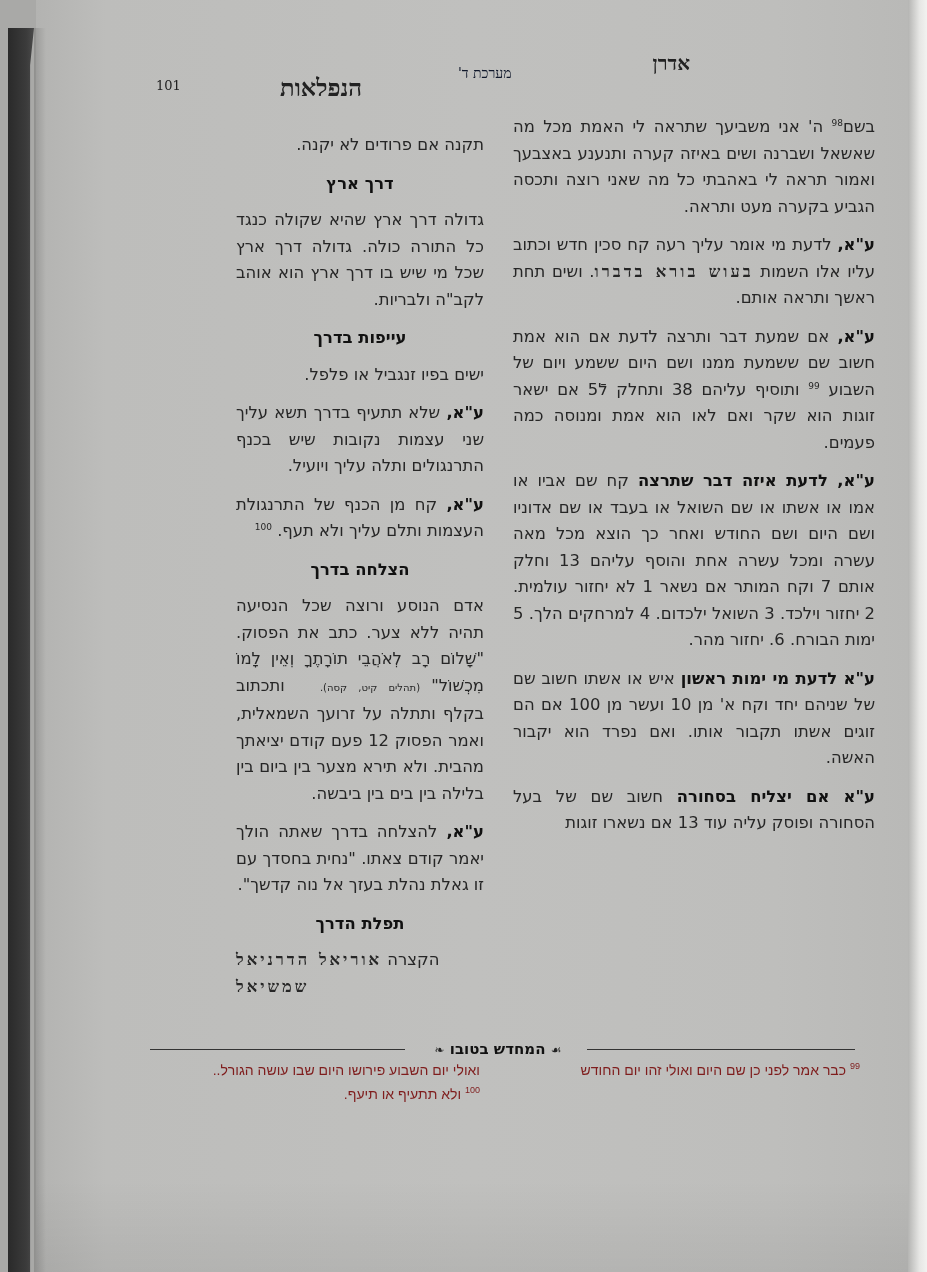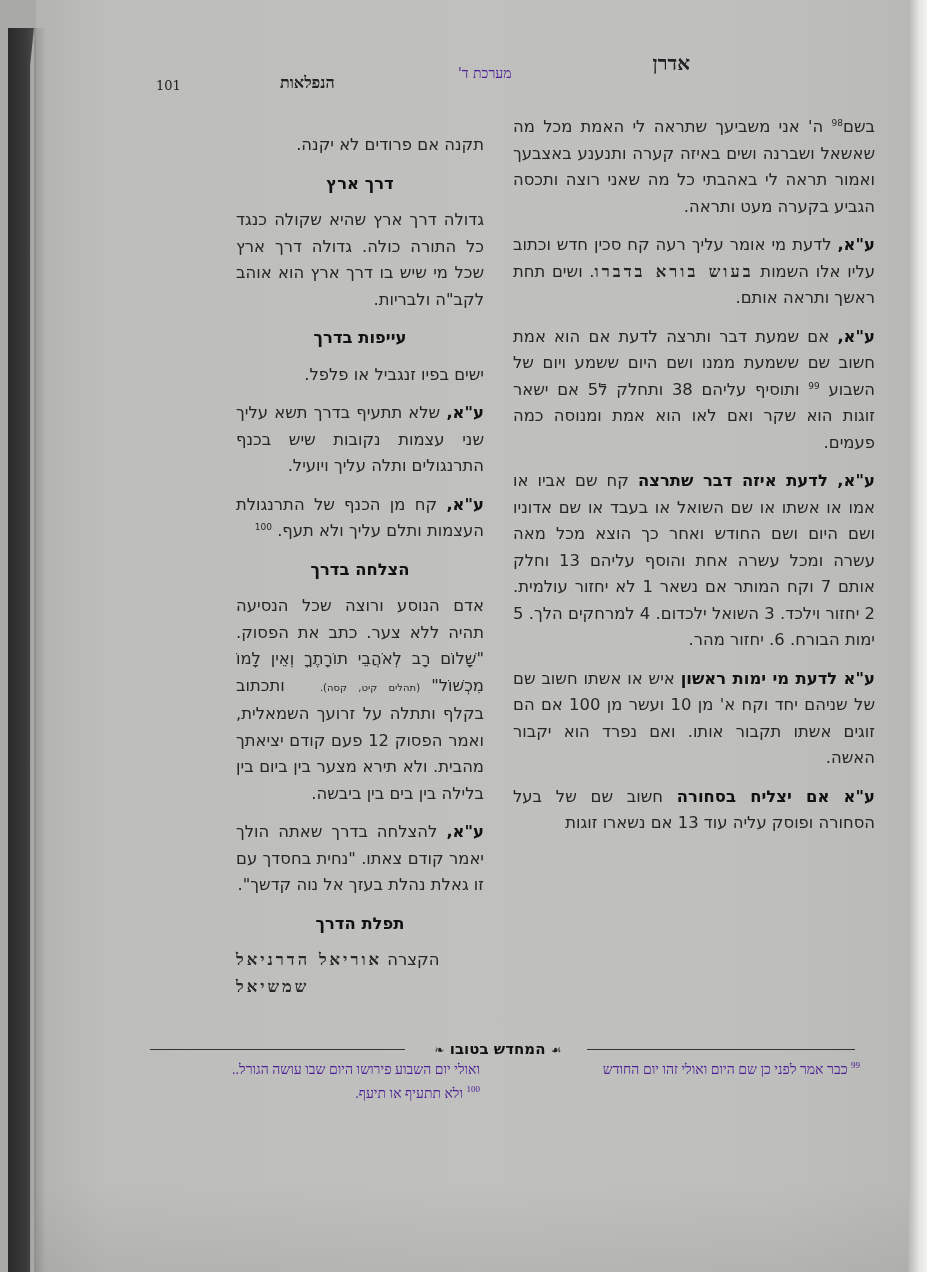--- a/index.html
+++ b/index.html
@@ -27,22 +27,22 @@
   }
   .right-edge {
     position:absolute; left:908px; top:0; width:19px; height:1272px;
     background:linear-gradient(90deg,#b5b5b3,#e6e6e4 60%,#f2f2f0);
   }
   .header {
     position:absolute; top:48px; left:140px; width:560px; height:50px;
     color:#222;
   }
   .h-page-num { position:absolute; left:16px; top:30px; font-size:13px; font-family:"DejaVu Serif", serif; }
-  .h-book { position:absolute; left:140px; top:25px; font-size:16px; font-weight:bold; direction:rtl; }
-  .h-section { position:absolute; left:318px; top:17px; font-size:14px; direction:rtl; color:#4c1d95; }
+  .h-book { position:absolute; left:140px; top:25px; font-size:24px; font-weight:bold; direction:rtl; }
+  .h-section { position:absolute; left:318px; top:17px; font-size:14px; direction:rtl; color:#0f172a; }
   .h-word { position:absolute; right:10px; top:3px; font-size:20px; direction:rtl; font-weight:bold; color:#222; }
 
   .col {
     position:absolute; direction:rtl; text-align:justify;
     font-family:"DejaVu Sans", sans-serif; font-size:16.4px; line-height:26.5px; color:#262626;
   }
   .col-right { left:513px; top:114px; width:362px; }
   .col-left { left:236px; top:132px; width:248px; }
   .para { margin:0 0 12px 0; }
   .b { font-weight:bold; color:#111; }
@@ -54,22 +54,22 @@
   .fn-rule-wrap { position:absolute; top:1040px; left:150px; width:705px; height:20px; }
   .fn-line { position:absolute; top:9px; height:1px; background:#333; }
   .fn-line.l { left:0; width:255px; }
   .fn-line.r { right:0; width:268px; }
   .fn-title {
     position:absolute; left:262px; top:0; width:172px; text-align:center;
     font-weight:bold; font-size:15px; direction:rtl; color:#111; font-family:"DejaVu Sans", sans-serif;
   }
   .fn-orn { font-size:12px; color:#222; }
   .fn {
-    position:absolute; direction:rtl; font-family:Liberation Serif, serif;
-    font-size:14px; line-height:24px; color:#4c1d95;
+    position:absolute; direction:rtl; font-family:Liberation Sans, sans-serif;
+    font-size:14px; line-height:24px; color:#7f1d1d;
   }
   .fn-right { left:515px; top:1058px; width:345px; text-align:justify; }
   .fn-left { left:165px; top:1058px; width:315px; }
   .fn-num { font-size:9px; vertical-align:super; line-height:0; }
 </style>
 </head>
 <body>
 
 <div class="spine"></div>
 <div class="page"></div>

